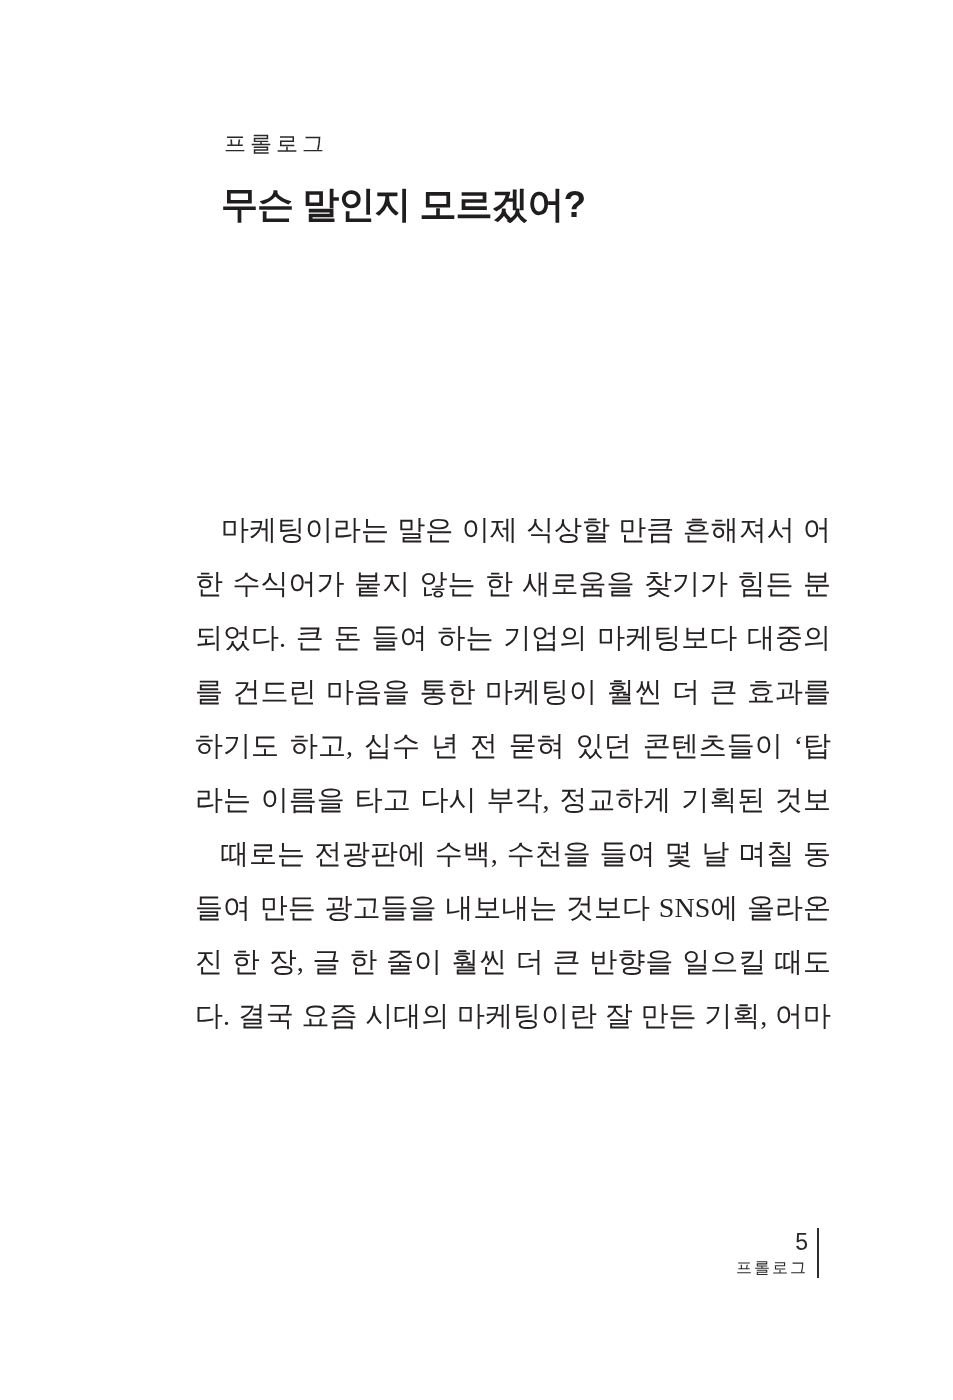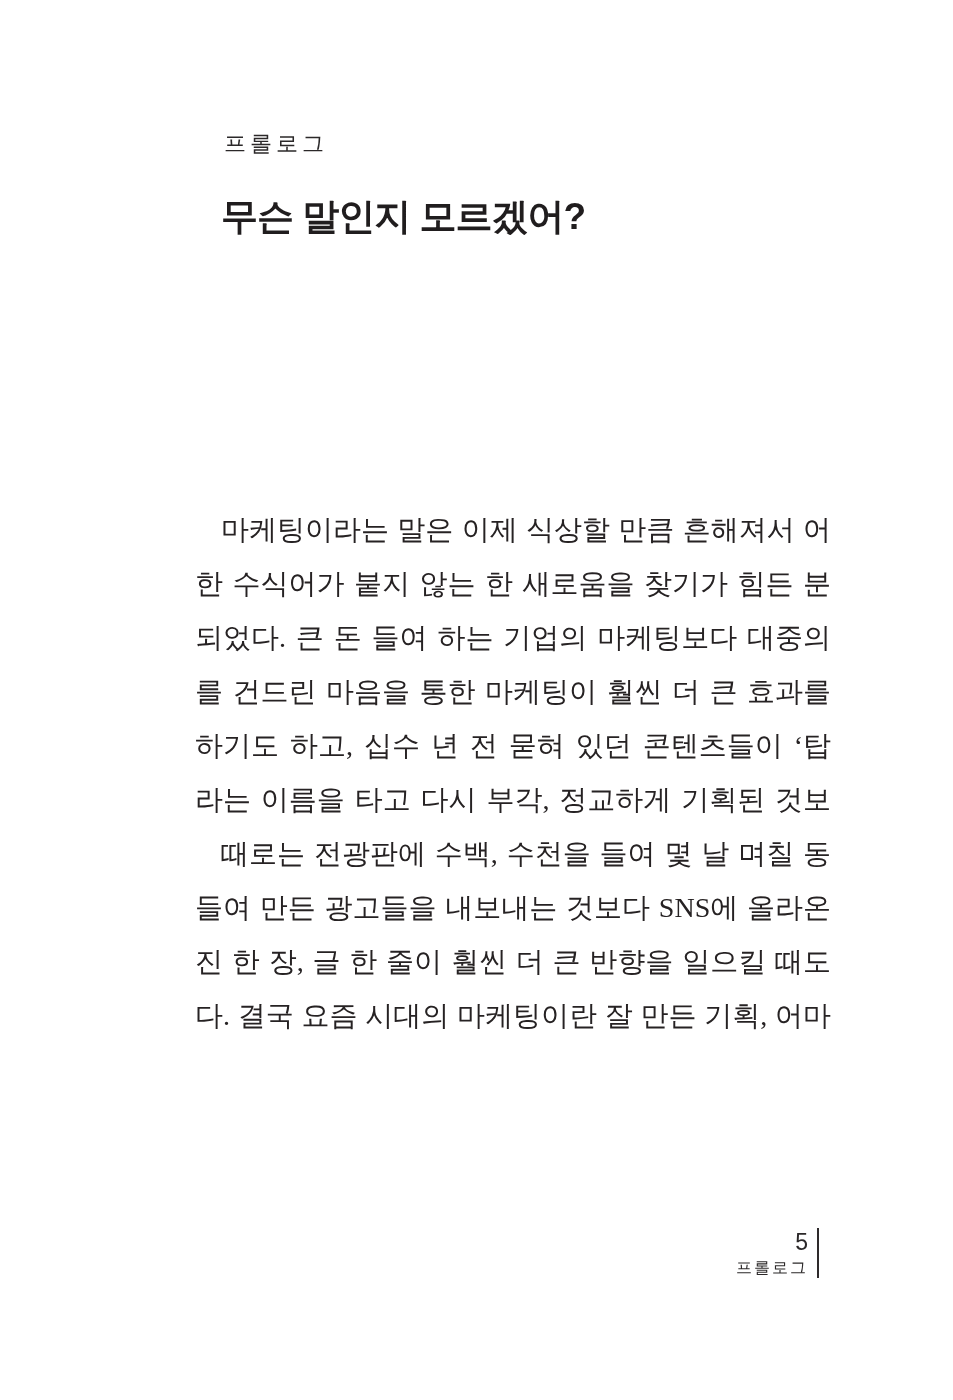--- a/index.html
+++ b/index.html
@@ -20,21 +20,21 @@
     top: 129px;
     font-family: "Liberation Sans", sans-serif;
     font-size: 22px;
     letter-spacing: 4px;
     color: #2b2829;
     font-weight: normal;
   }
   .chapter-title {
     position: absolute;
     left: 221px;
-    top: 192px;
+    top: 180px;
     font-family: "Liberation Sans", sans-serif;
     font-size: 37px;
     font-weight: bold;
     letter-spacing: -1px;
     color: #201d1e;
   }
   .body-text {
     position: absolute;
     left: 195px;
     top: 503px;

